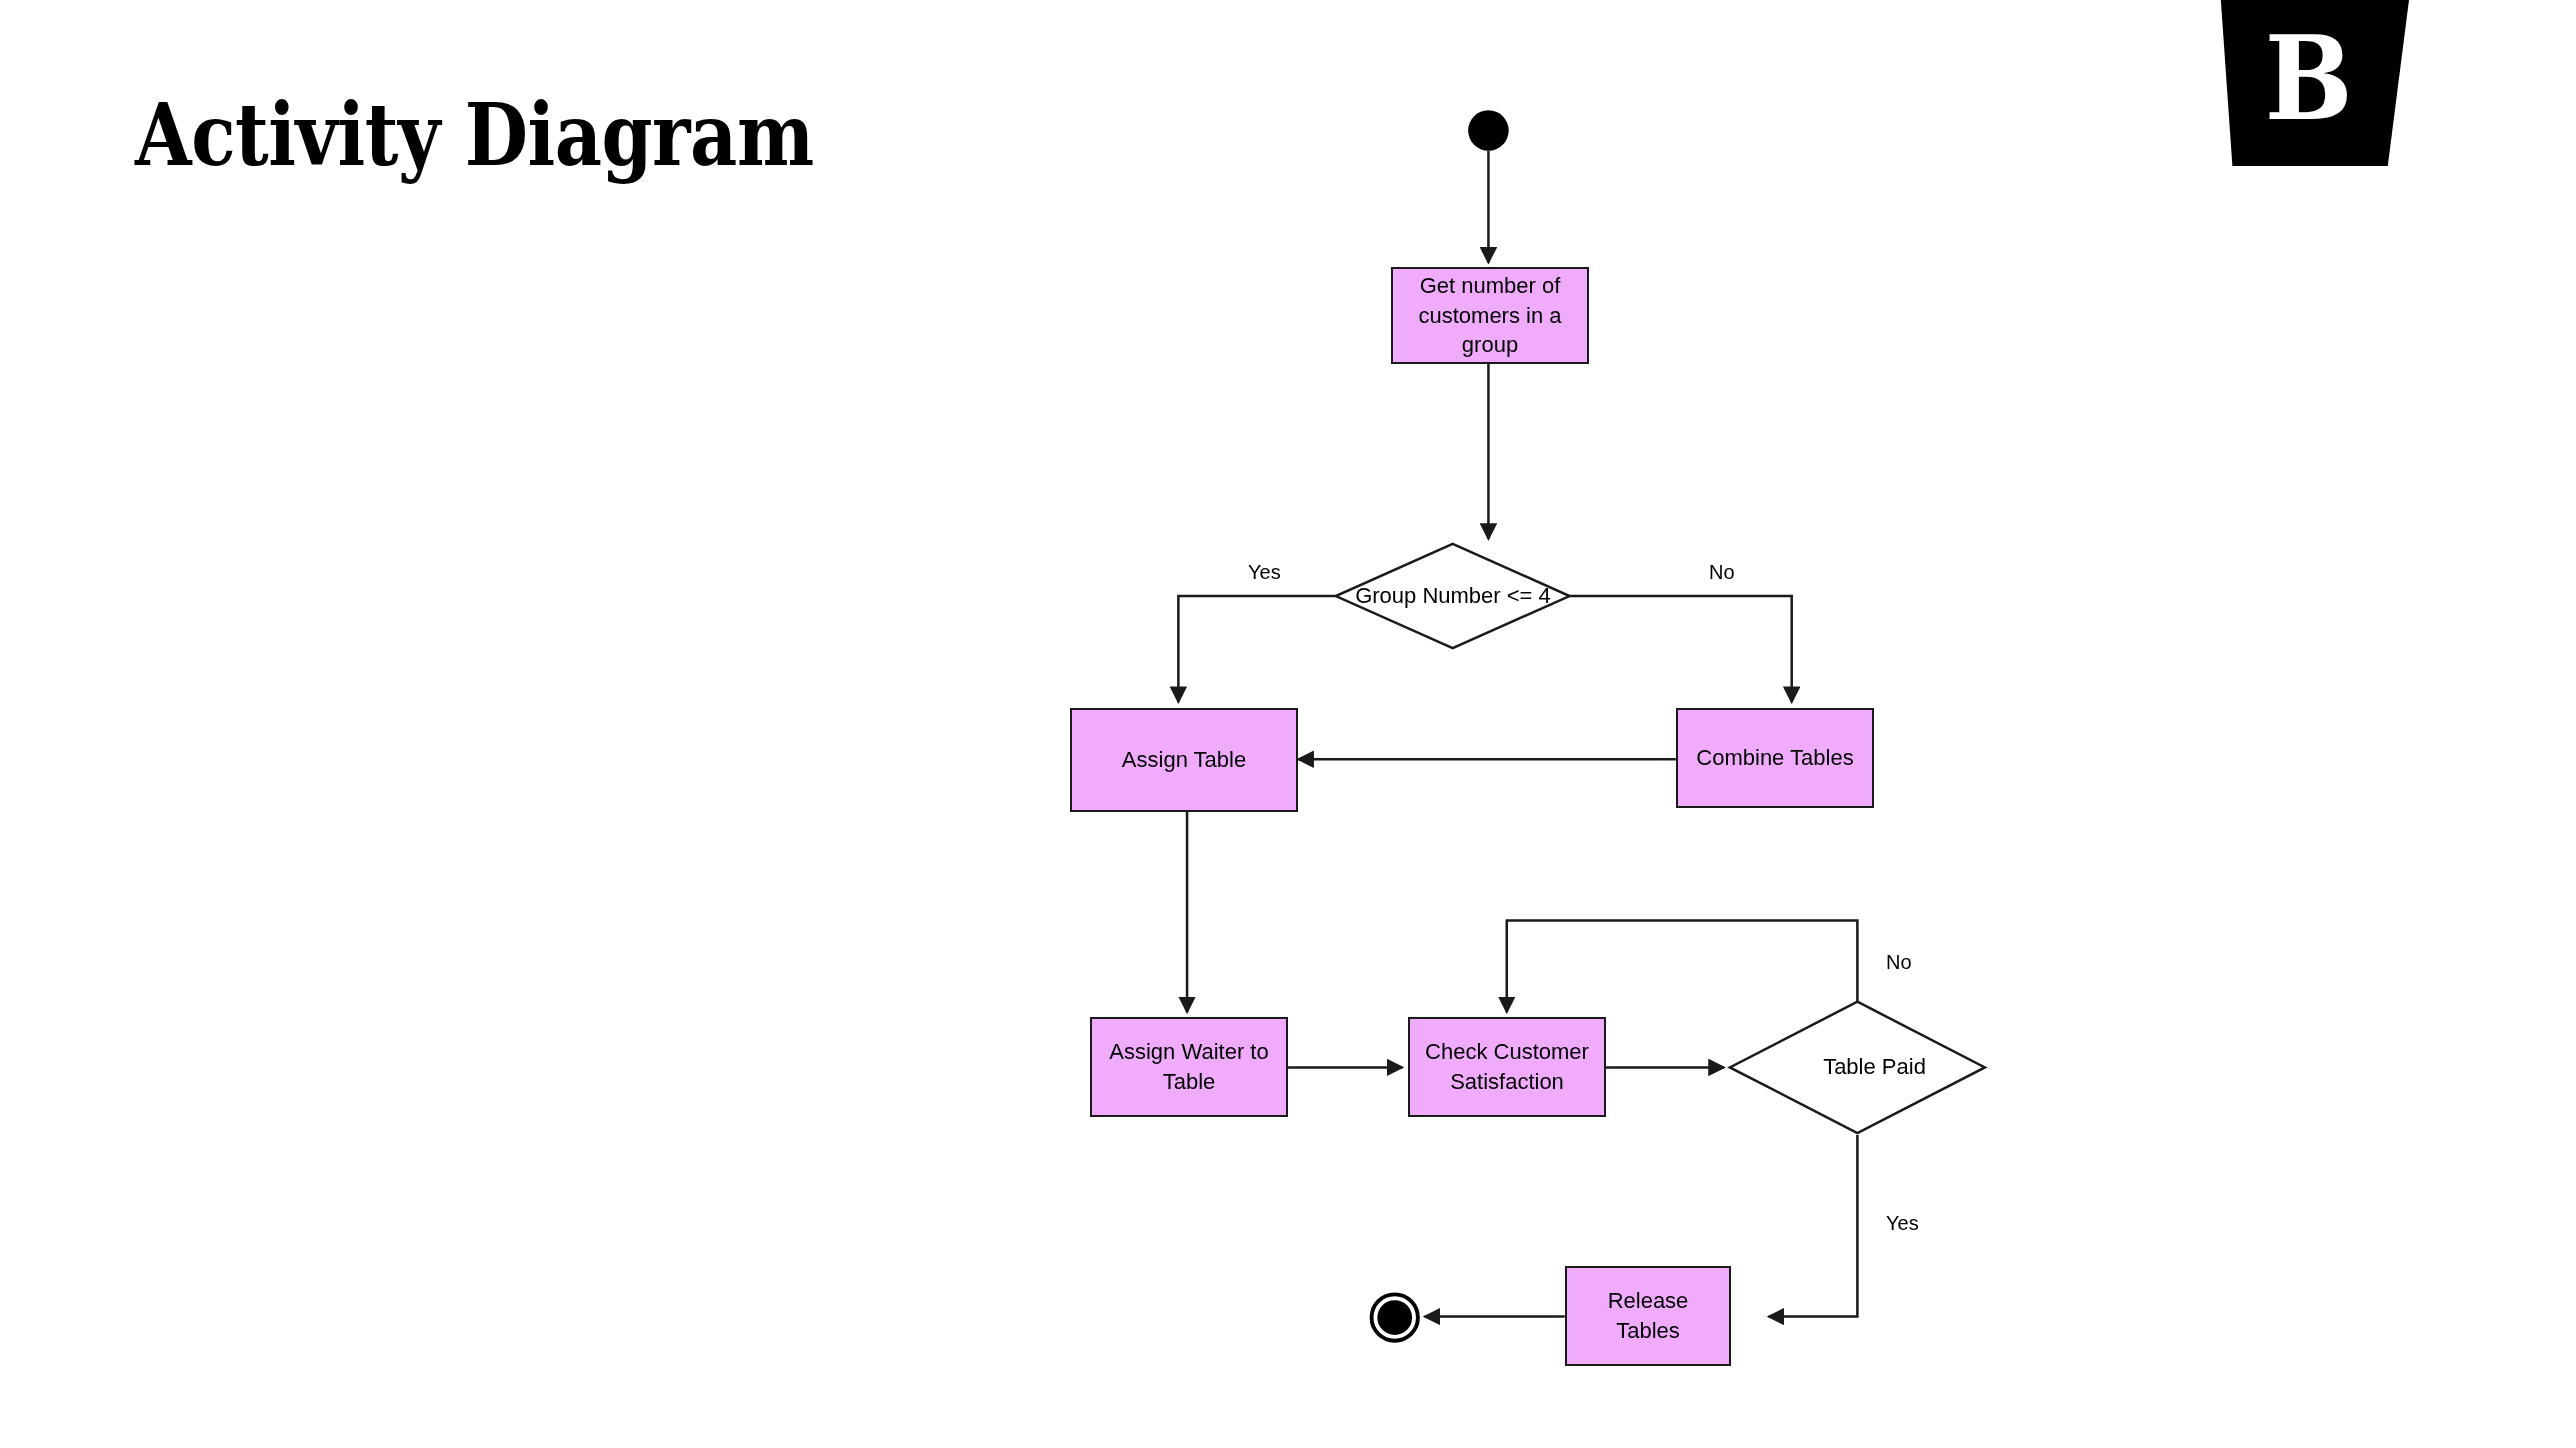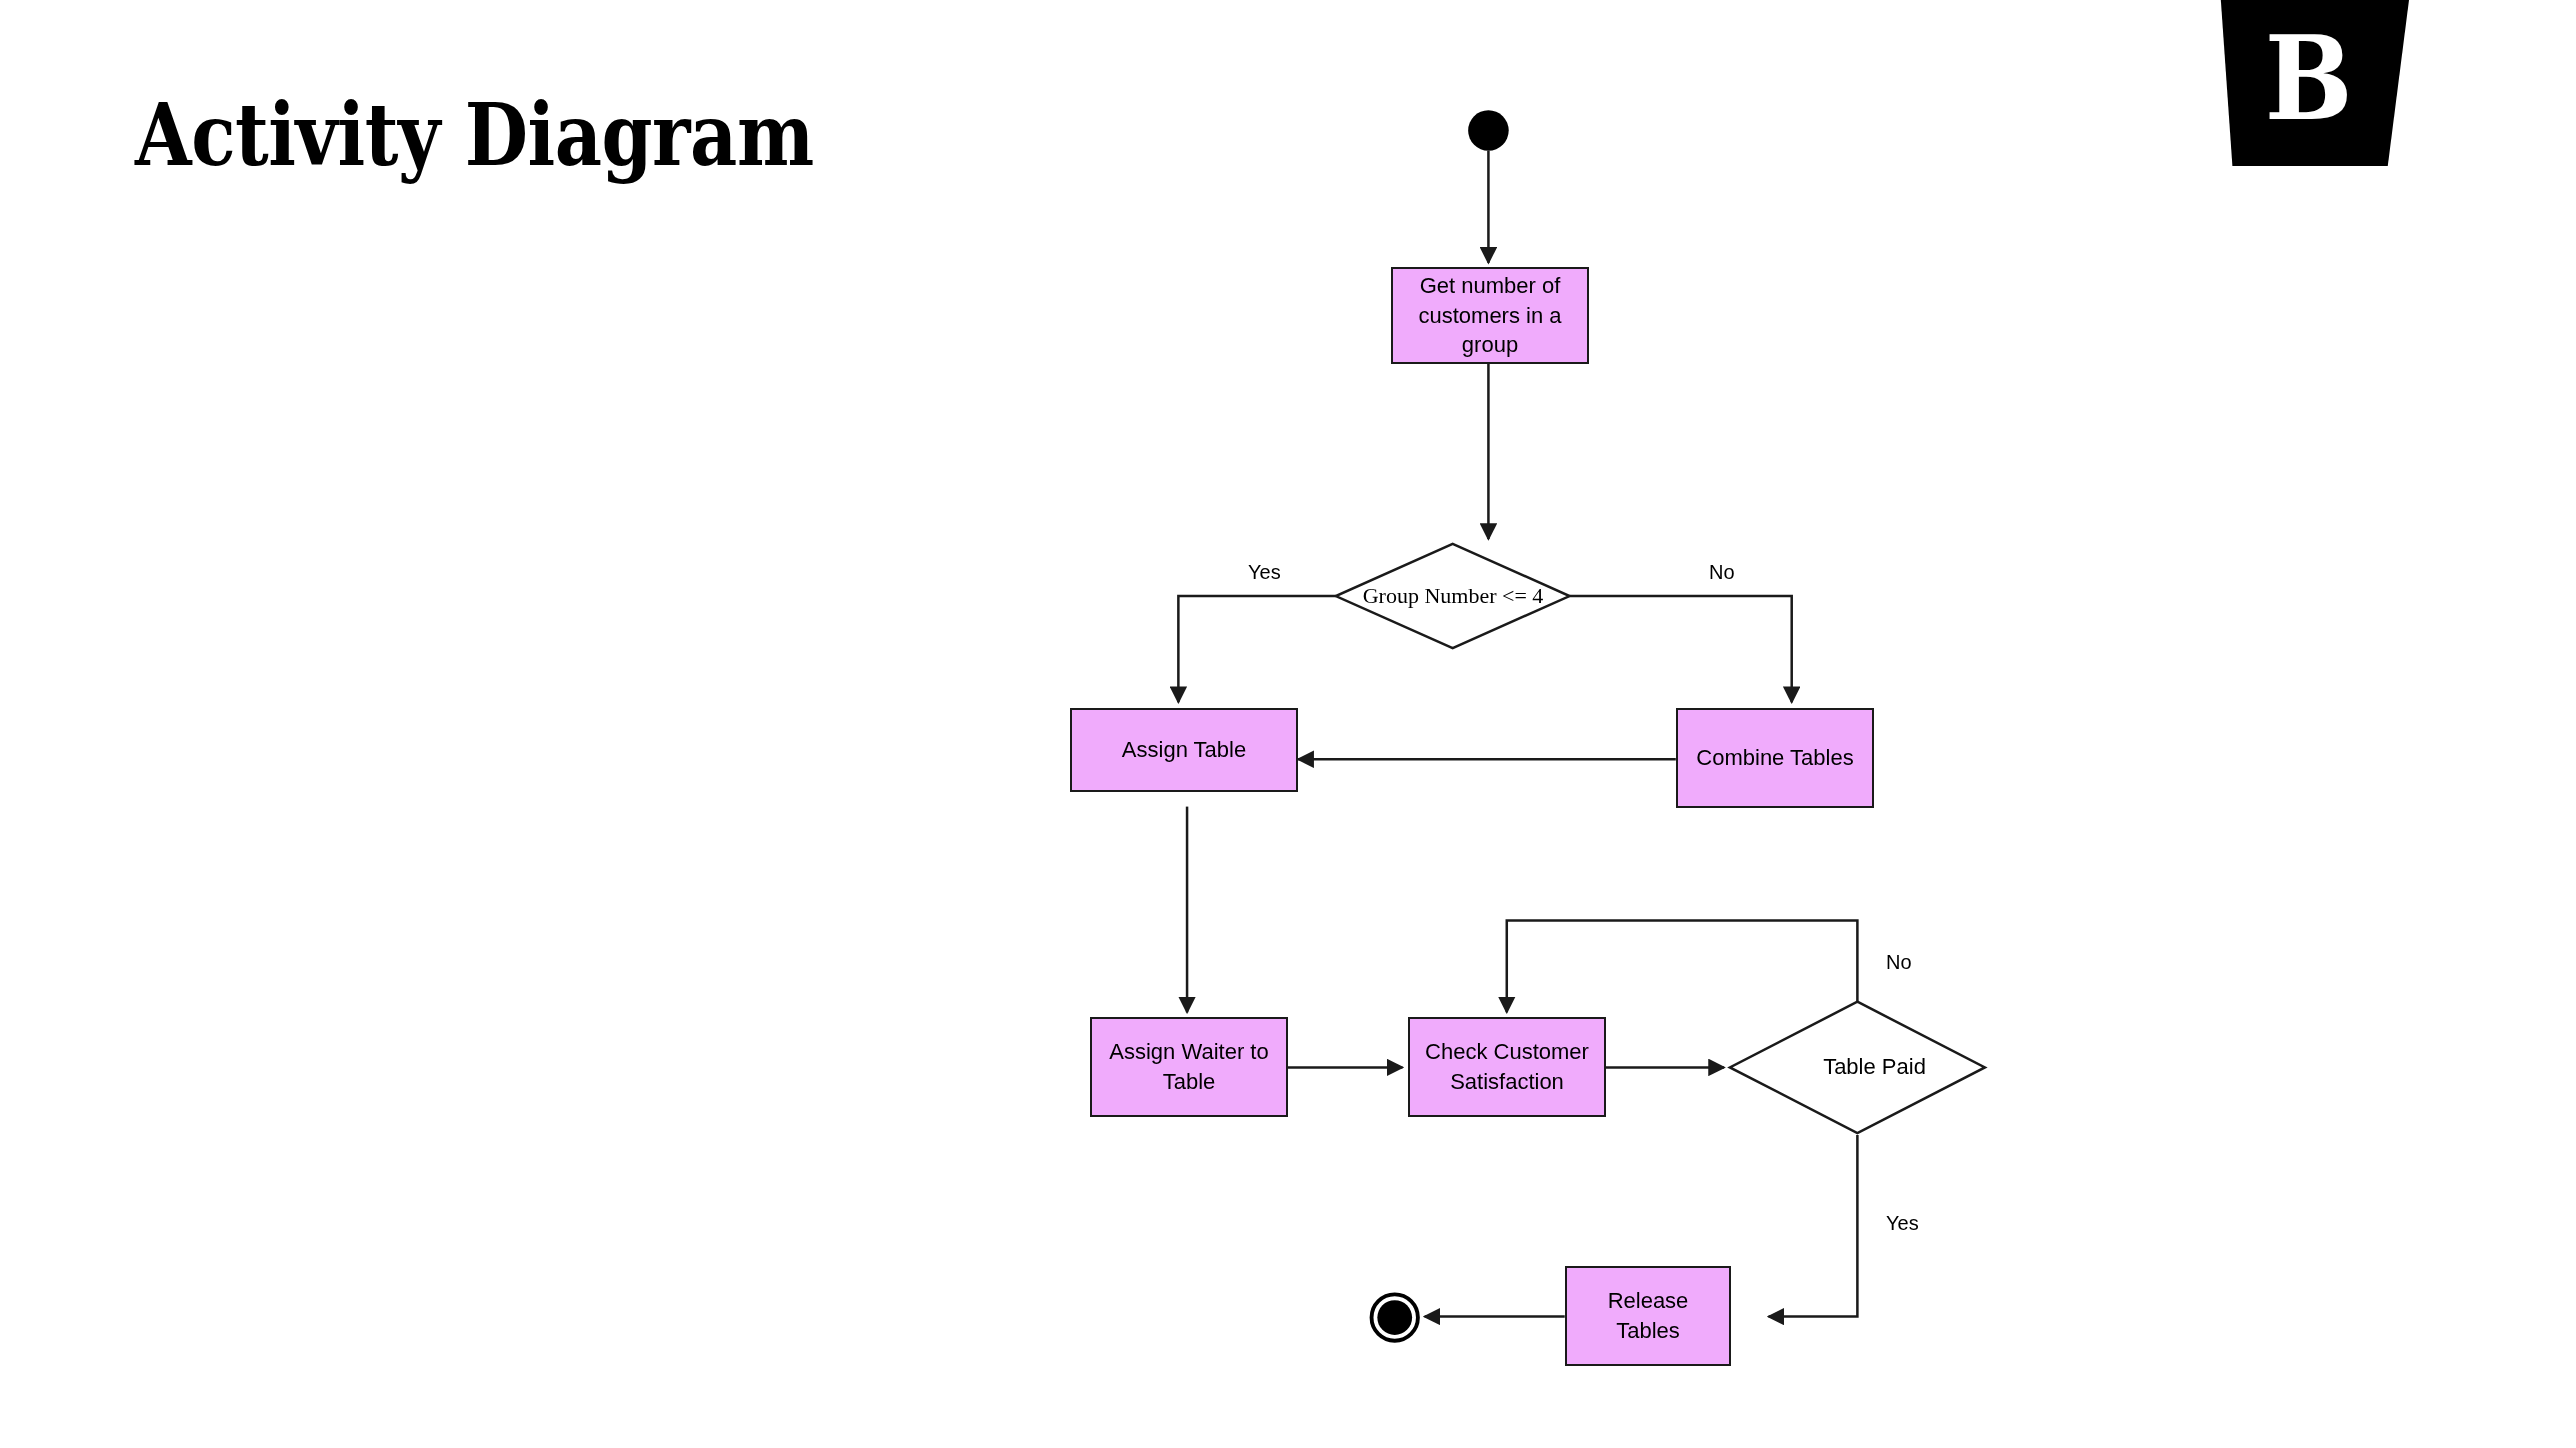--- a/index.html
+++ b/index.html
@@ -177,41 +177,41 @@
     <circle cx="1541" cy="135" r="21" fill="#000000" stroke="none"></circle>
 
     <circle cx="1444" cy="1364" r="24" fill="#ffffff" stroke="#000000" stroke-width="4"></circle>
     <circle cx="1444" cy="1364" r="18" fill="#000000" stroke="none"></circle>
   </svg>
 
   <div class="node action-node" style="left:1391px; top:267px; width:198px; height:97px;">
     <span>Get number of customers in a group</span>
   </div>
 
-  <div class="node action-node" style="left:1070px; top:708px; width:228px; height:84px;">
+  <div class="node action-node" style="left:1070px; top:708px; width:228px; height:104px;">
     <span>Assign Table</span>
   </div>
 
   <div class="node action-node" style="left:1090px; top:1017px; width:198px; height:100px;">
     <span>Assign Waiter to Table</span>
   </div>
 
   <div class="node action-node" style="left:1676px; top:708px; width:198px; height:100px;">
     <span>Combine Tables</span>
   </div>
 
   <div class="node action-node" style="left:1408px; top:1017px; width:198px; height:100px;">
     <span>Check Customer Satisfaction</span>
   </div>
 
   <div class="node action-node" style="left:1565px; top:1266px; width:166px; height:100px;">
     <span>Release Tables</span>
   </div>
 
-  <div class="decision-text" style="left:1336px; top:577px; width:234px; height:39px;font-family:Liberation Serif, serif;">
+  <div class="decision-text" style="left:1336px; top:577px; width:234px; height:39px;">
     <span>Group Number &lt;= 4</span>
   </div>
 
   <div class="decision-text" style="left:1747px; top:1048px; width:255px; height:39px;">
     <span>Table Paid</span>
   </div>
 
   <div class="edge-label" style="left:1248px; top:562px;">Yes</div>
   <div class="edge-label" style="left:1709px; top:562px;">No</div>
   <div class="edge-label" style="left:1886px; top:952px;">No</div>

